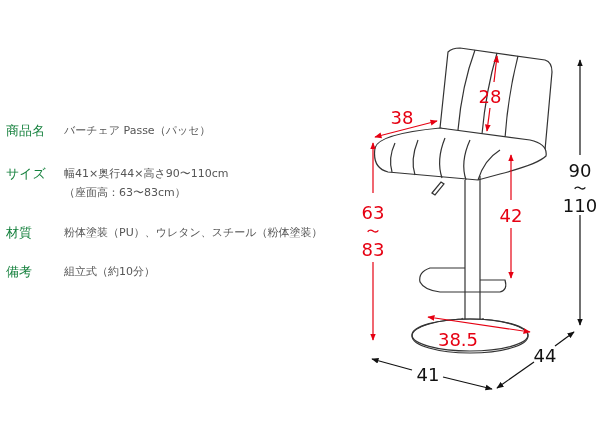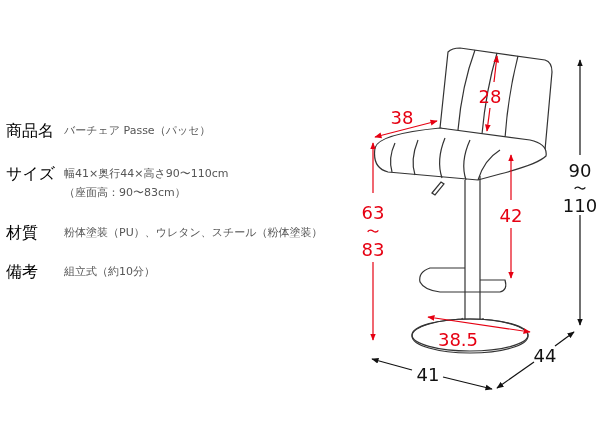--- a/index.html
+++ b/index.html
@@ -1,36 +1,36 @@
 <!DOCTYPE html>
 <html><head>
 <meta charset="utf-8">
 <style>
   html, body { margin:0; padding:0; background:#ffffff; }
   body { width:600px; height:445px; position:relative; overflow:hidden;
          font-family:"DejaVu Sans", sans-serif; color:#333; }
   .specs { position:absolute; left:0; top:0; width:340px; height:445px; }
   .row { position:absolute; left:0; font-size:12px; line-height:18px; }
-  .row .label { position:absolute; left:6px; color:#000000; font-size:16px; white-space:nowrap; }
+  .row .label { position:absolute; left:6px; color:#15803d; font-size:13px; white-space:nowrap; }
   .row .value { position:absolute; left:64px; color:#555; font-size:11px; white-space:nowrap; }
   .figure { position:absolute; left:340px; top:0; width:260px; height:445px; }
   svg text { font-family:"DejaVu Sans", sans-serif; }
 </style>
 </head>
 <body>
 
 <div class="specs">
   <div class="row" style="top:122px;">
     <span class="label">商品名</span>
     <span class="value">バーチェア Passe（パッセ）</span>
   </div>
   <div class="row" style="top:165px;">
     <span class="label">サイズ</span>
     <span class="value">幅41×奥行44×高さ90〜110cm</span>
-    <span class="value" style="top:19px;">（座面高：90〜83cm）</span>
+    <span class="value" style="top:19px;">（座面高：63〜83cm）</span>
   </div>
   <div class="row" style="top:224px;">
     <span class="label">材質</span>
     <span class="value">粉体塗装（PU）、ウレタン、スチール（粉体塗装）</span>
   </div>
   <div class="row" style="top:263px;">
     <span class="label">備考</span>
     <span class="value">組立式（約10分）</span>
   </div>
 </div>

